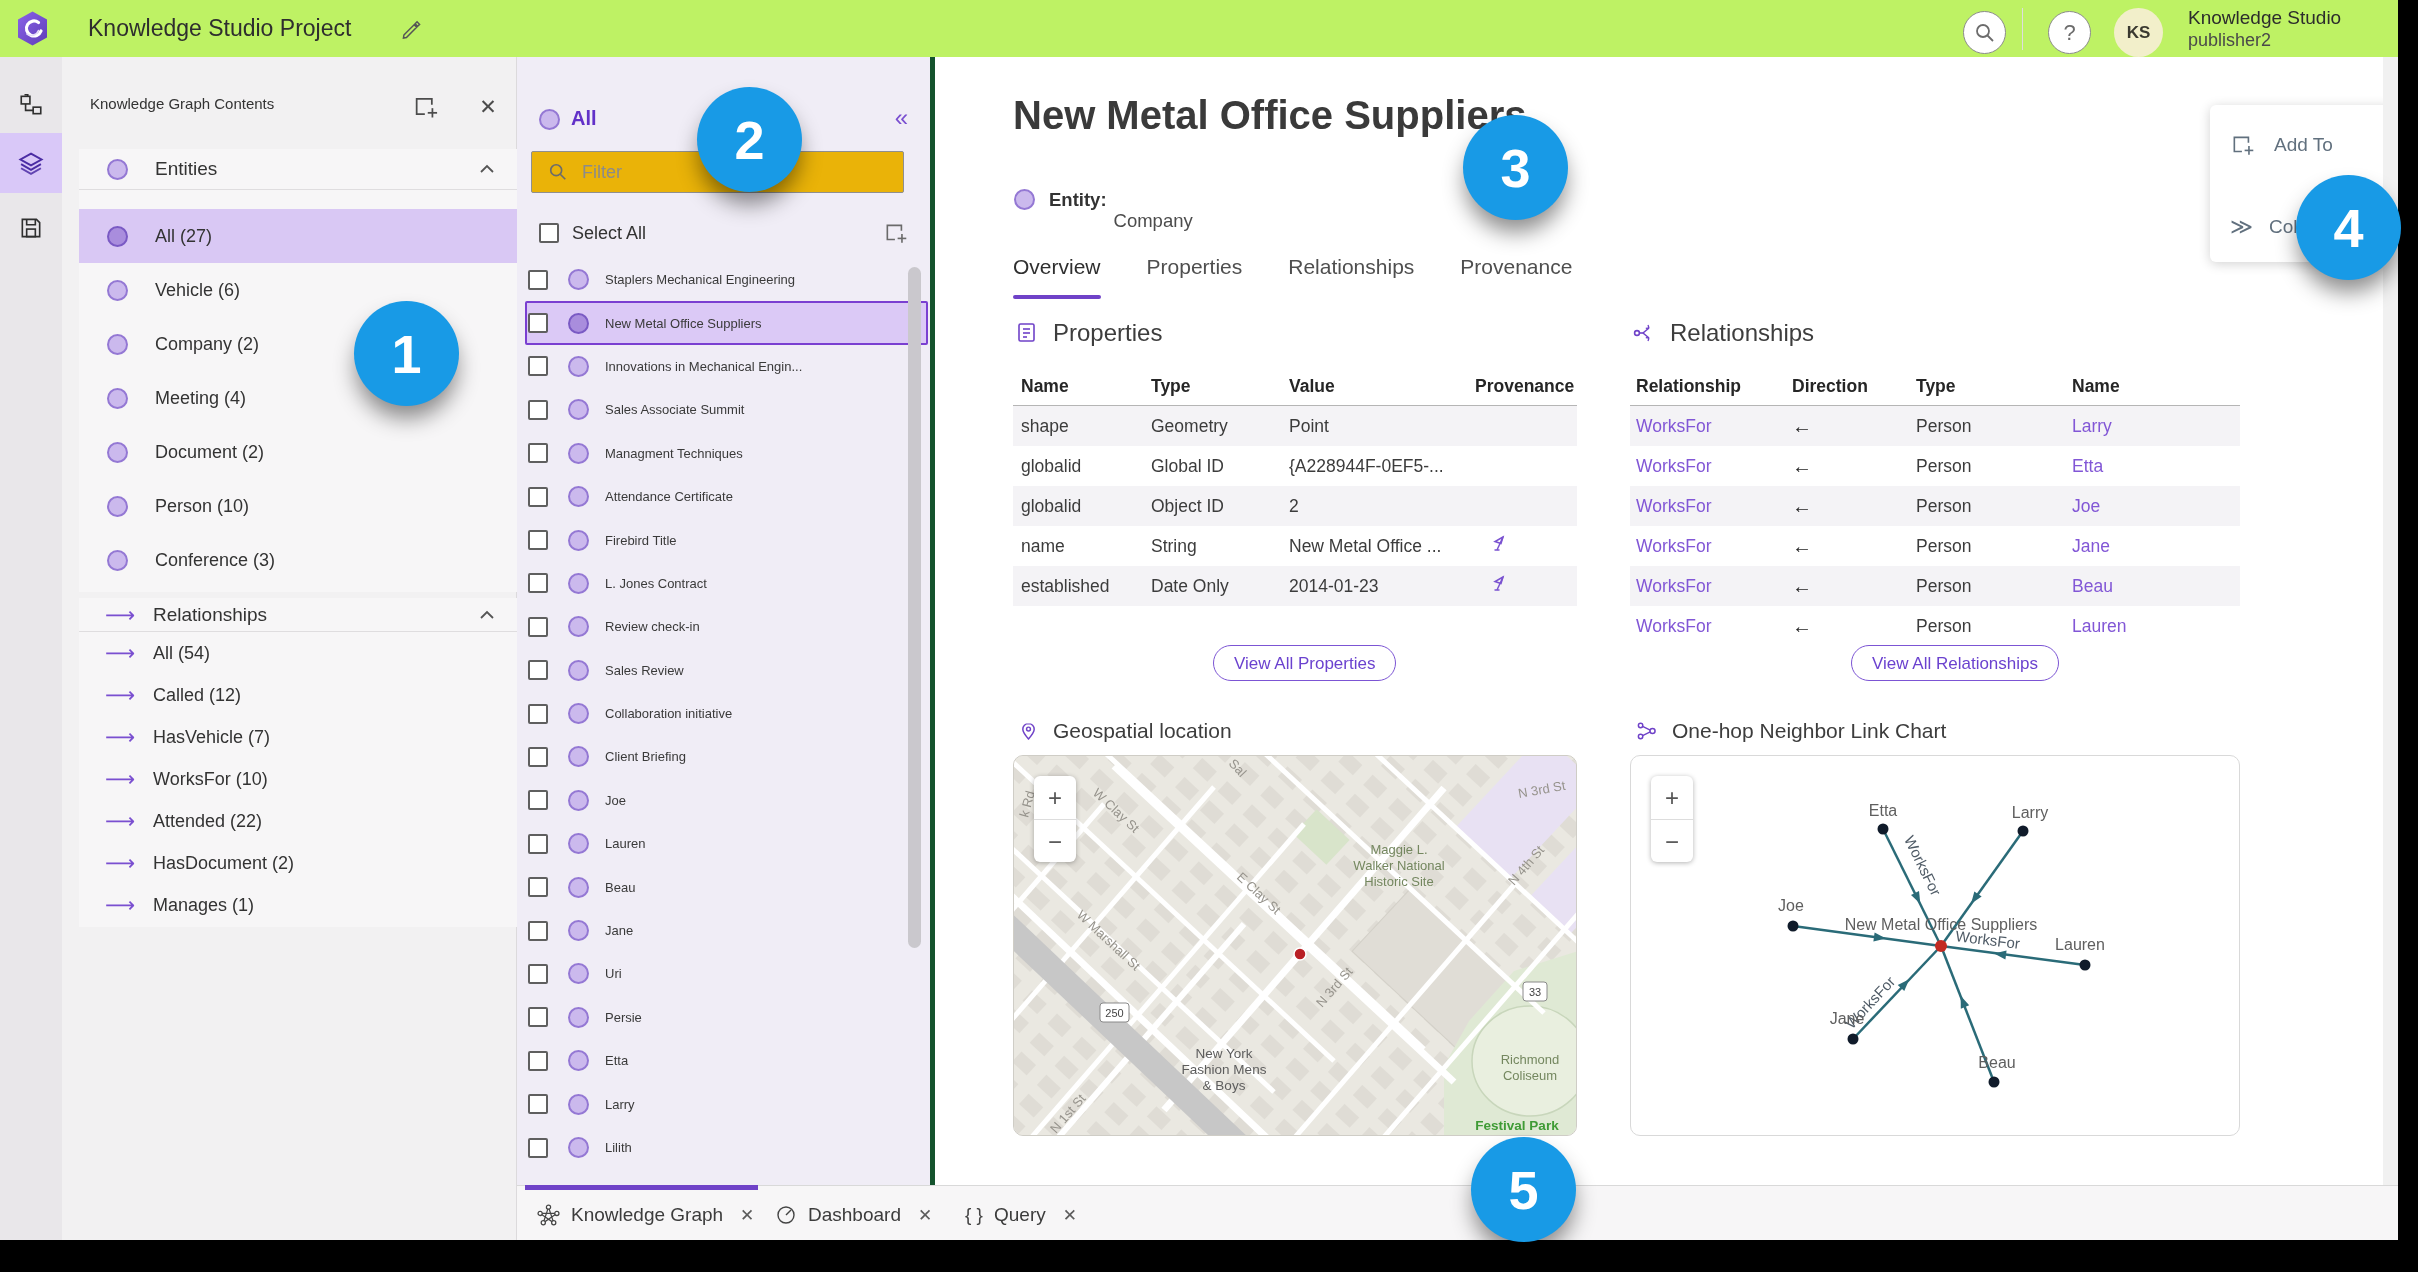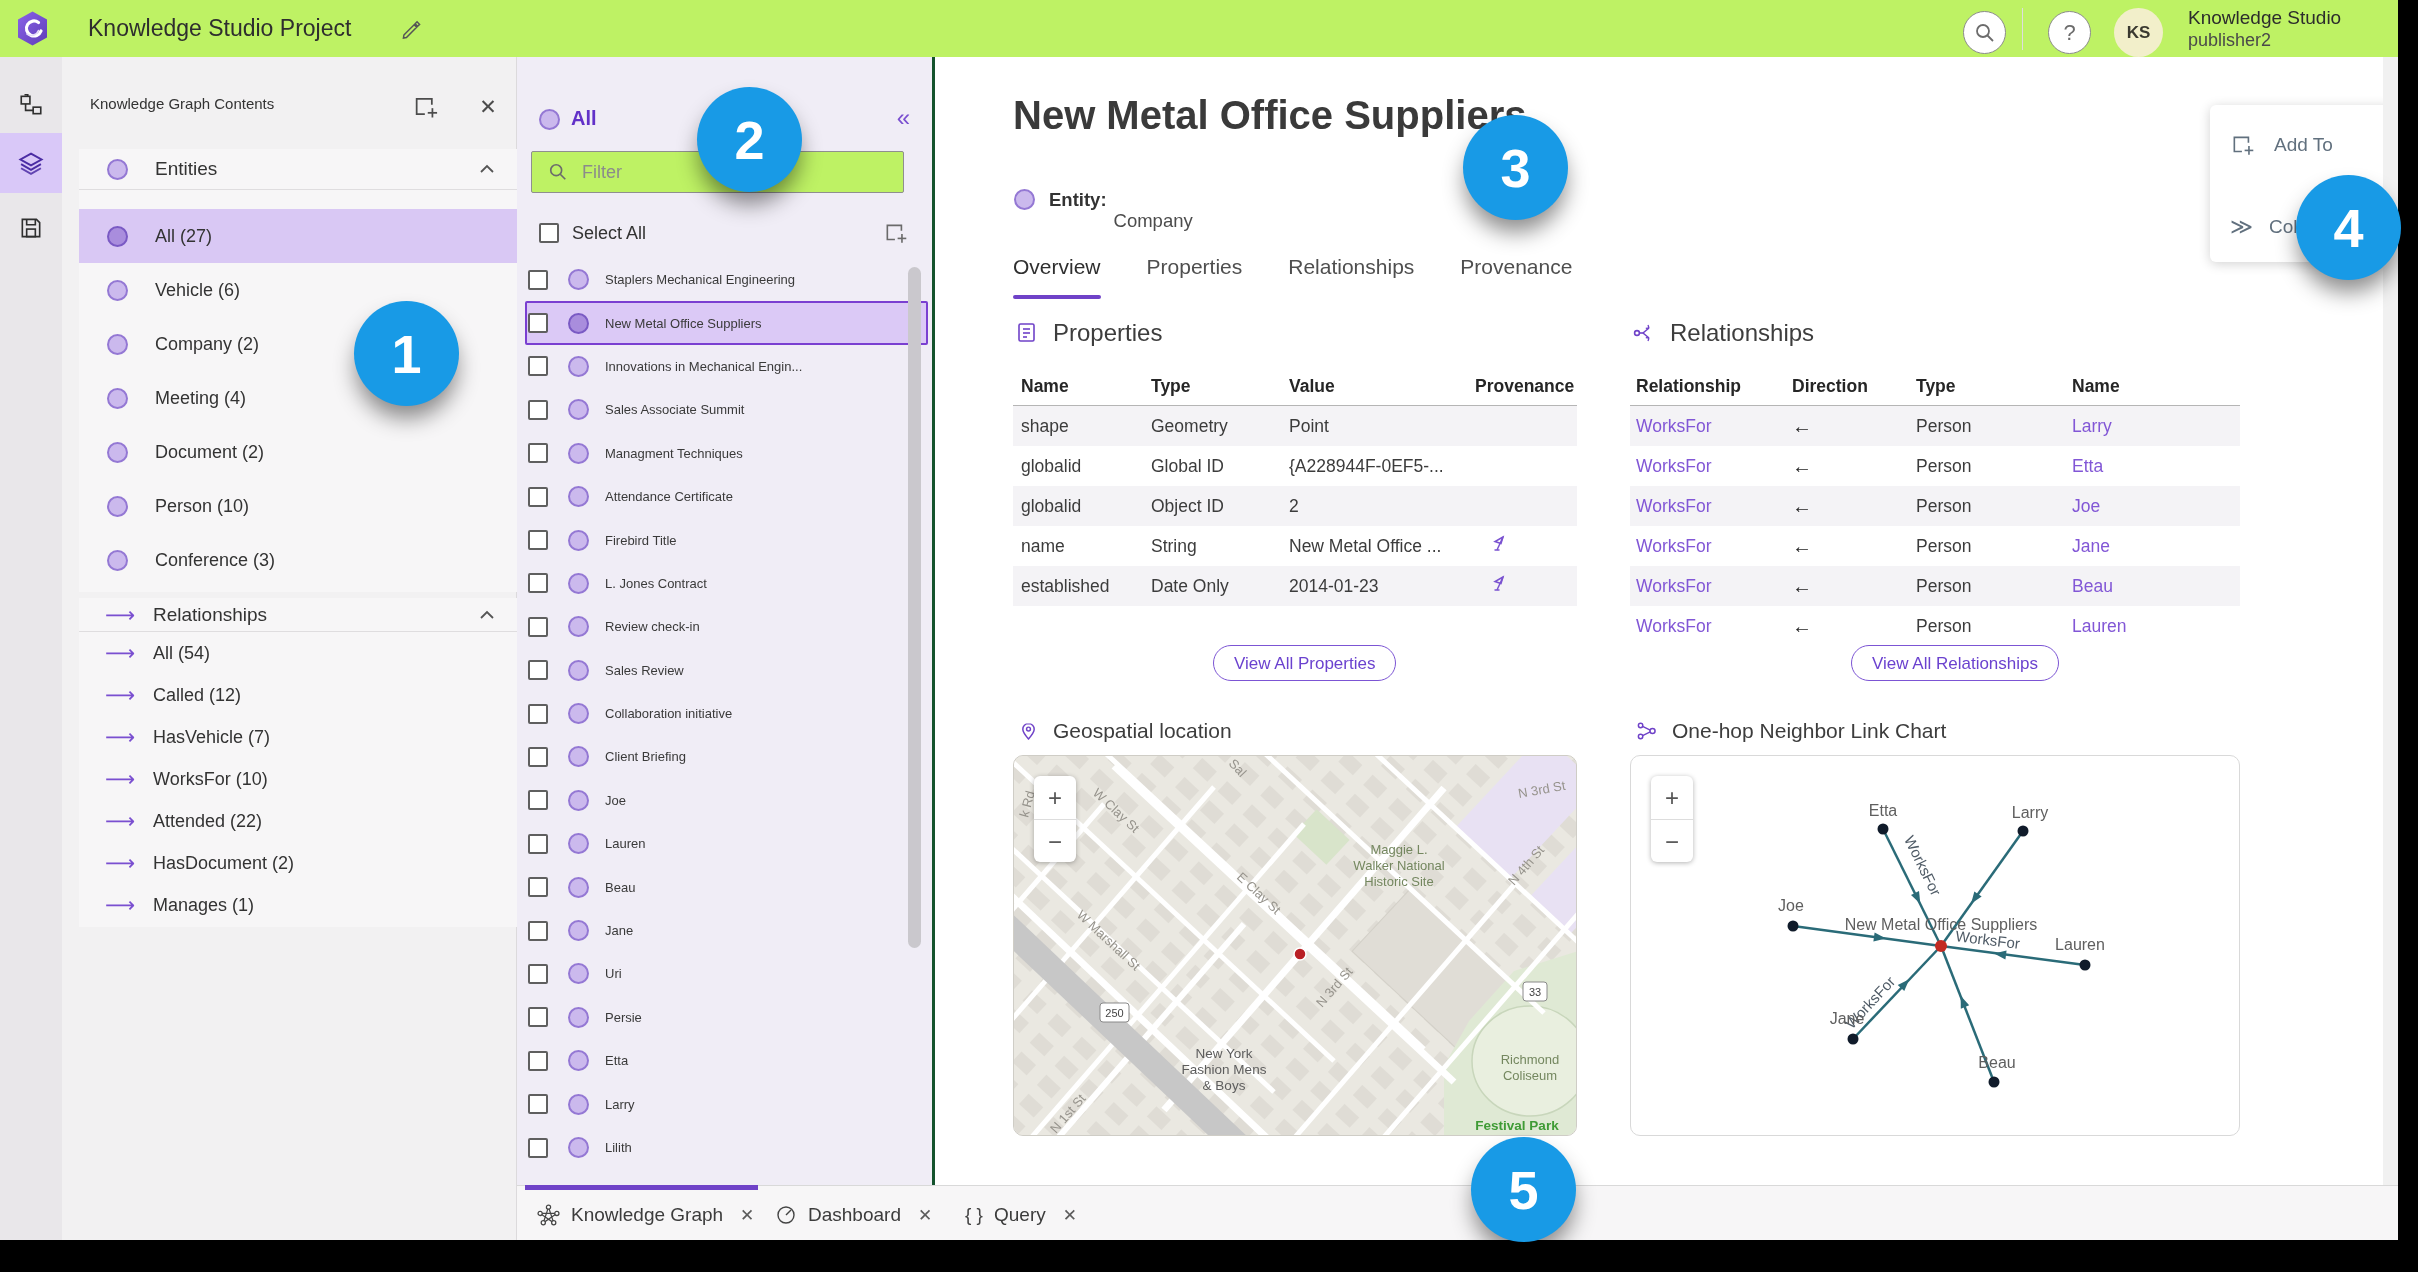--- a/index.html
+++ b/index.html
@@ -40,25 +40,25 @@
   .circ{width:21px;height:21px;border-radius:50%;background:#cbb9ed;border:2px solid #9478d4;box-sizing:border-box;flex:none;}
   .circ.dark,.selected .circ{background:#a98ddd;border-color:#7a5ac4;}
   .erow{height:54px;display:flex;align-items:center;padding-left:28px;font-size:18px;color:#333;}
   .erow.selected{background:#d9c8f4;}
   .erow .lbl{margin-left:27px;}
   .rrow2{height:42px;display:flex;align-items:center;padding-left:26px;font-size:18px;color:#333;}
   .rel-arrow{color:#7a4fd0;font-size:21px;width:26px;flex:none;}
   .rrow2 .lbl{margin-left:22px;}
 
   
-  .mpanel{position:absolute;left:517px;top:57px;width:418px;height:1128px;background:#f0edf6;border-right:3px solid #14532d;box-sizing:border-box;text-decoration:underline;}
+  .mpanel{position:absolute;left:517px;top:57px;width:418px;height:1128px;background:#f0edf6;border-right:5px solid #14532d;box-sizing:border-box;text-decoration:underline;}
   .mp-head-circ{position:absolute;left:22px;top:52px;}
   .mp-head-lbl{position:absolute;left:54px;top:50px;font-size:20px;font-weight:bold;color:#6231c8;}
   .mp-collapse{position:absolute;right:22px;top:47px;font-size:24px;color:#7a4fd0;}
-  .filterbox{position:absolute;left:14px;top:94px;width:371px;height:40px;background:#bef264;border:1px solid #8f8f8f;border-radius:2px;display:flex;align-items:center;}
+  .filterbox{position:absolute;left:14px;top:94px;width:371px;height:40px;background:#eab308;border:1px solid #8f8f8f;border-radius:2px;display:flex;align-items:center;}
   .filterbox input{border:none;outline:none;font-size:18px;color:#555;background:transparent;width:290px;font-family:"Liberation Sans",sans-serif;}
   .filterbox input::placeholder{color:#8b8b8b;}
   .selrow{position:absolute;left:22px;top:156px;width:374px;height:40px;display:flex;align-items:center;}
   .cbx{width:20px;height:20px;background:#fff;border:2px solid #5f5f5f;border-radius:2px;box-sizing:border-box;flex:none;}
   .selrow .lbl{margin-left:13px;font-size:18px;color:#333;}
   .mlist{position:absolute;left:8px;top:201px;width:403px;}
   .mrow{height:43.4px;display:flex;align-items:center;padding-left:1px;box-sizing:border-box;border:2.5px solid transparent;border-radius:2px;}
   .mrow.selected{background:#dbc9f6;border-color:#7a3fd1;}
   .mrow .circ{margin-left:20px;}
   .mrow .lbl{margin-left:16px;font-size:13px;color:#3a3a3a;white-space:nowrap;}

